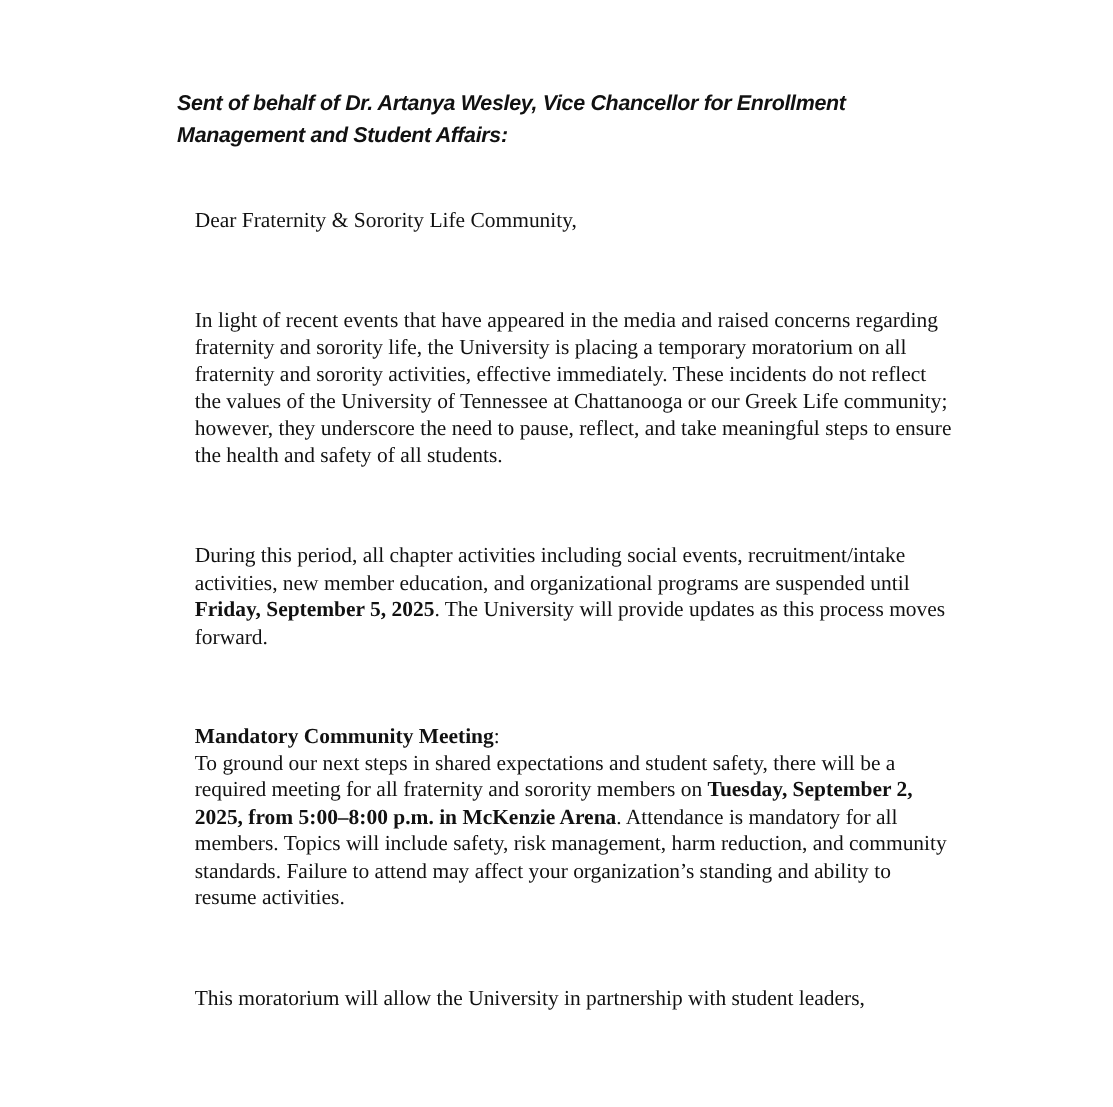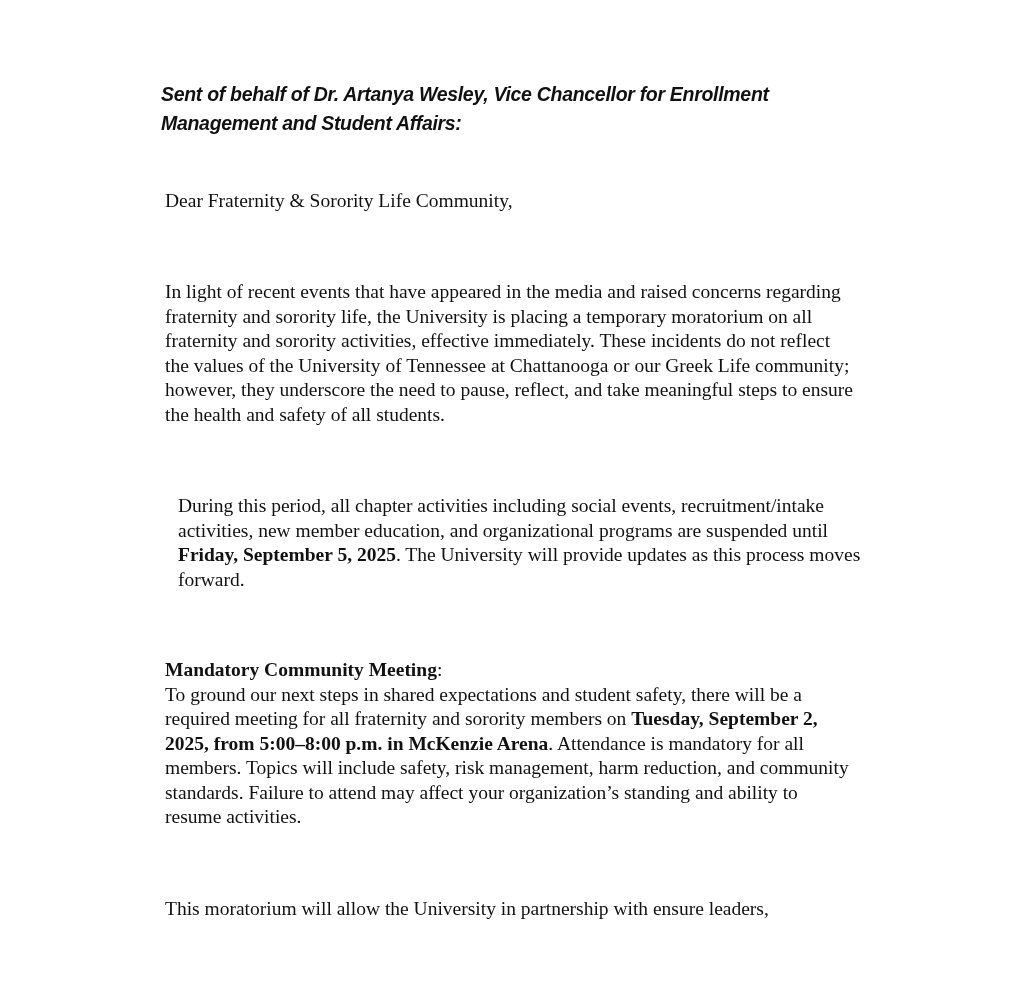--- a/index.html
+++ b/index.html
@@ -4,31 +4,31 @@
 <style>
   html, body { margin: 0; padding: 0; background: #ffffff; }
   body { width: 1012px; height: 1006px; position: relative; overflow: hidden; color: #111; }
   .doc { position: absolute; left: 161px; top: 0; width: 690px; }
   .header {
     position: absolute; top: 80px; left: 0; width: 690px;
     font-family: "Liberation Sans", sans-serif; font-weight: bold; font-style: italic;
     font-size: 19.5px; line-height: 29px; letter-spacing: -0.3px; color: #111;
   }
   .serif { font-family: "Liberation Serif", serif; font-size: 19.5px; line-height: 24.5px; color: #111; }
-  .p { position: absolute; left: 4px; width: 690px; margin: 0; font-family: Liberation Serif, serif; }
+  .p { position: absolute; left: 16px; width: 690px; margin: 0; font-family: Liberation Serif, serif; }
   b { font-weight: bold; }
 </style>
 </head>
 <body>
 
 <div class="doc">
   <div class="header">Sent of behalf of Dr. Artanya Wesley, Vice Chancellor for Enrollment Management and Student Affairs:</div>
 
   <p class="p serif" style="top:189px;">Dear Fraternity &amp; Sorority Life Community,</p>
 
   <p class="p serif" style="top:280px;">In light of recent events that have appeared in the media and raised concerns regarding fraternity and sorority life, the University is placing a temporary moratorium on all fraternity and sorority activities, effective immediately. These incidents do not reflect the values of the University of Tennessee at Chattanooga or our Greek Life community; however, they underscore the need to pause, reflect, and take meaningful steps to ensure the health and safety of all students.</p>
 
-  <p class="p serif" style="top:494px;margin-left:13px;"><span>During this period, all chapter activities including social events, recruitment/intake activities, new member education, and organizational programs are suspended until </span><b>Friday, September 5, 2025</b><span>. The University will provide updates as this process moves forward.</span></p>
+  <p class="p serif" style="top:494px;"><span>During this period, all chapter activities including social events, recruitment/intake activities, new member education, and organizational programs are suspended until </span><b>Friday, September 5, 2025</b><span>. The University will provide updates as this process moves forward.</span></p>
 
   <p class="p serif" style="top:658px;"><b>Mandatory Community Meeting</b><span>:</span><br><span>To ground our next steps in shared expectations and student safety, there will be a required meeting for all fraternity and sorority members on </span><b>Tuesday, September 2, 2025, from 5:00–8:00 p.m. in McKenzie Arena</b><span>. Attendance is mandatory for all members. Topics will include safety, risk management, harm reduction, and community standards. Failure to attend may affect your organization’s standing and ability to resume activities.</span></p>
 
-  <p class="p serif" style="top:897px;">This moratorium will allow the University in partnership with ensure leaders,</p>
+  <p class="p serif" style="top:897px;">This moratorium will allow the University in partnership with student leaders,</p>
 </div>
 
 </body></html>

